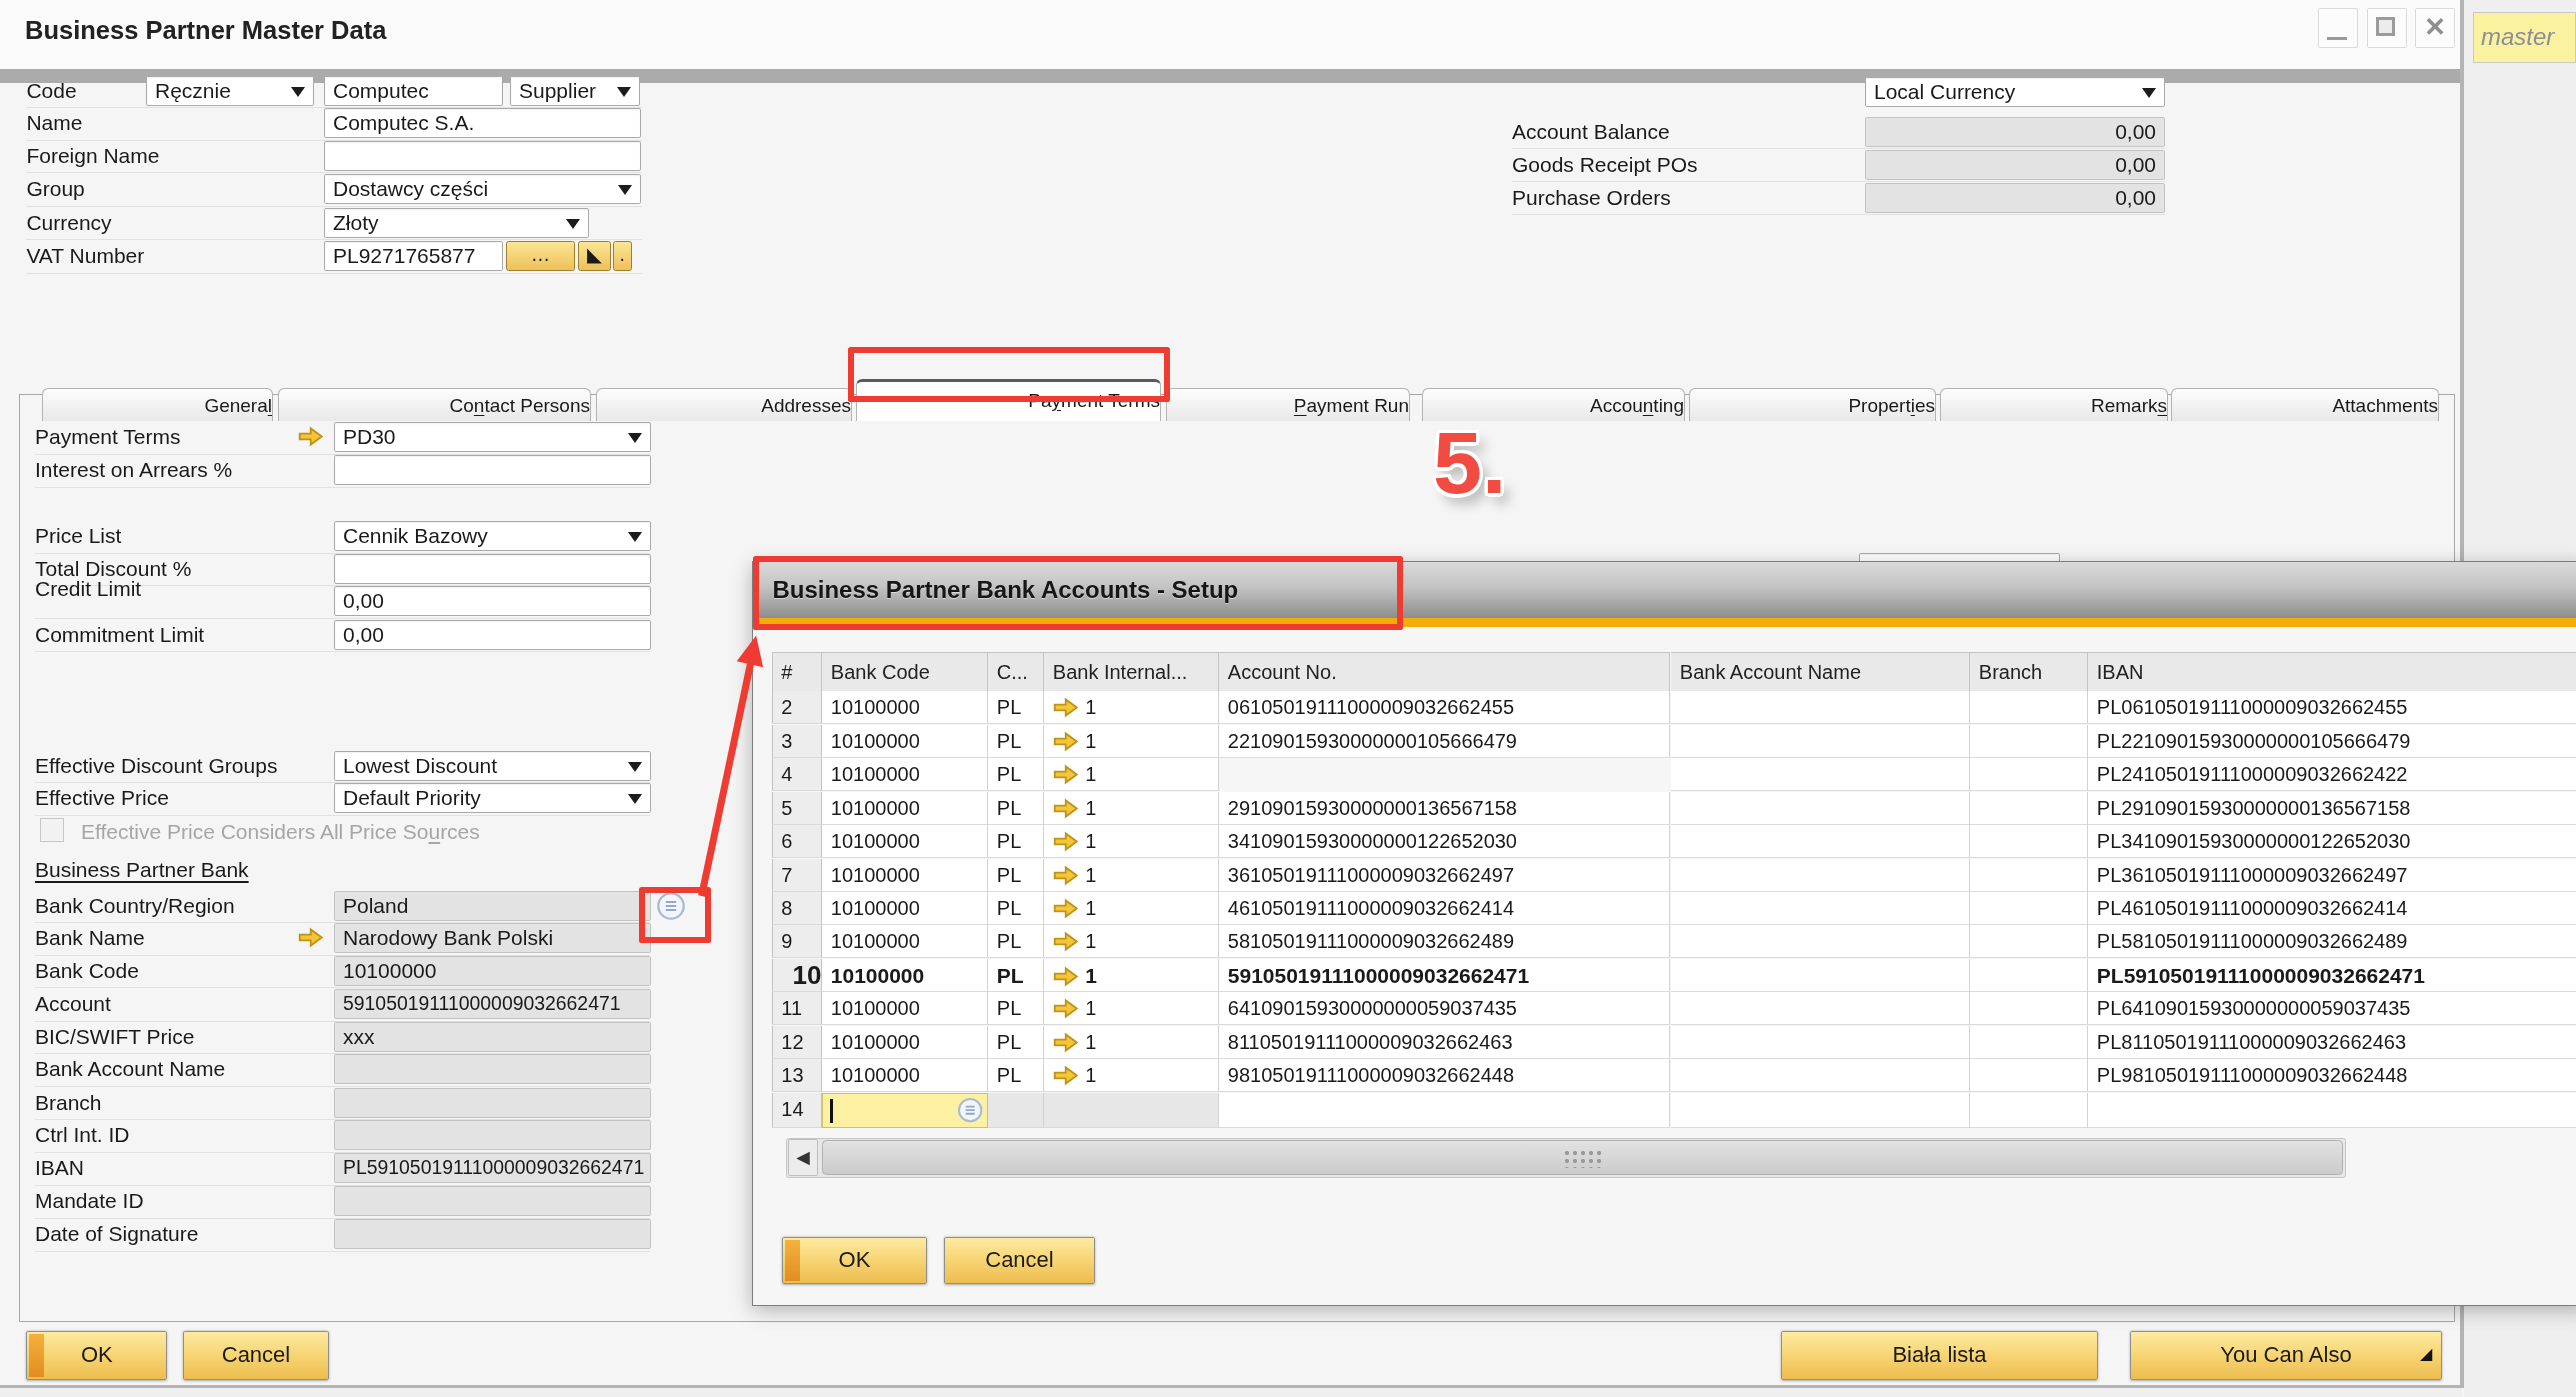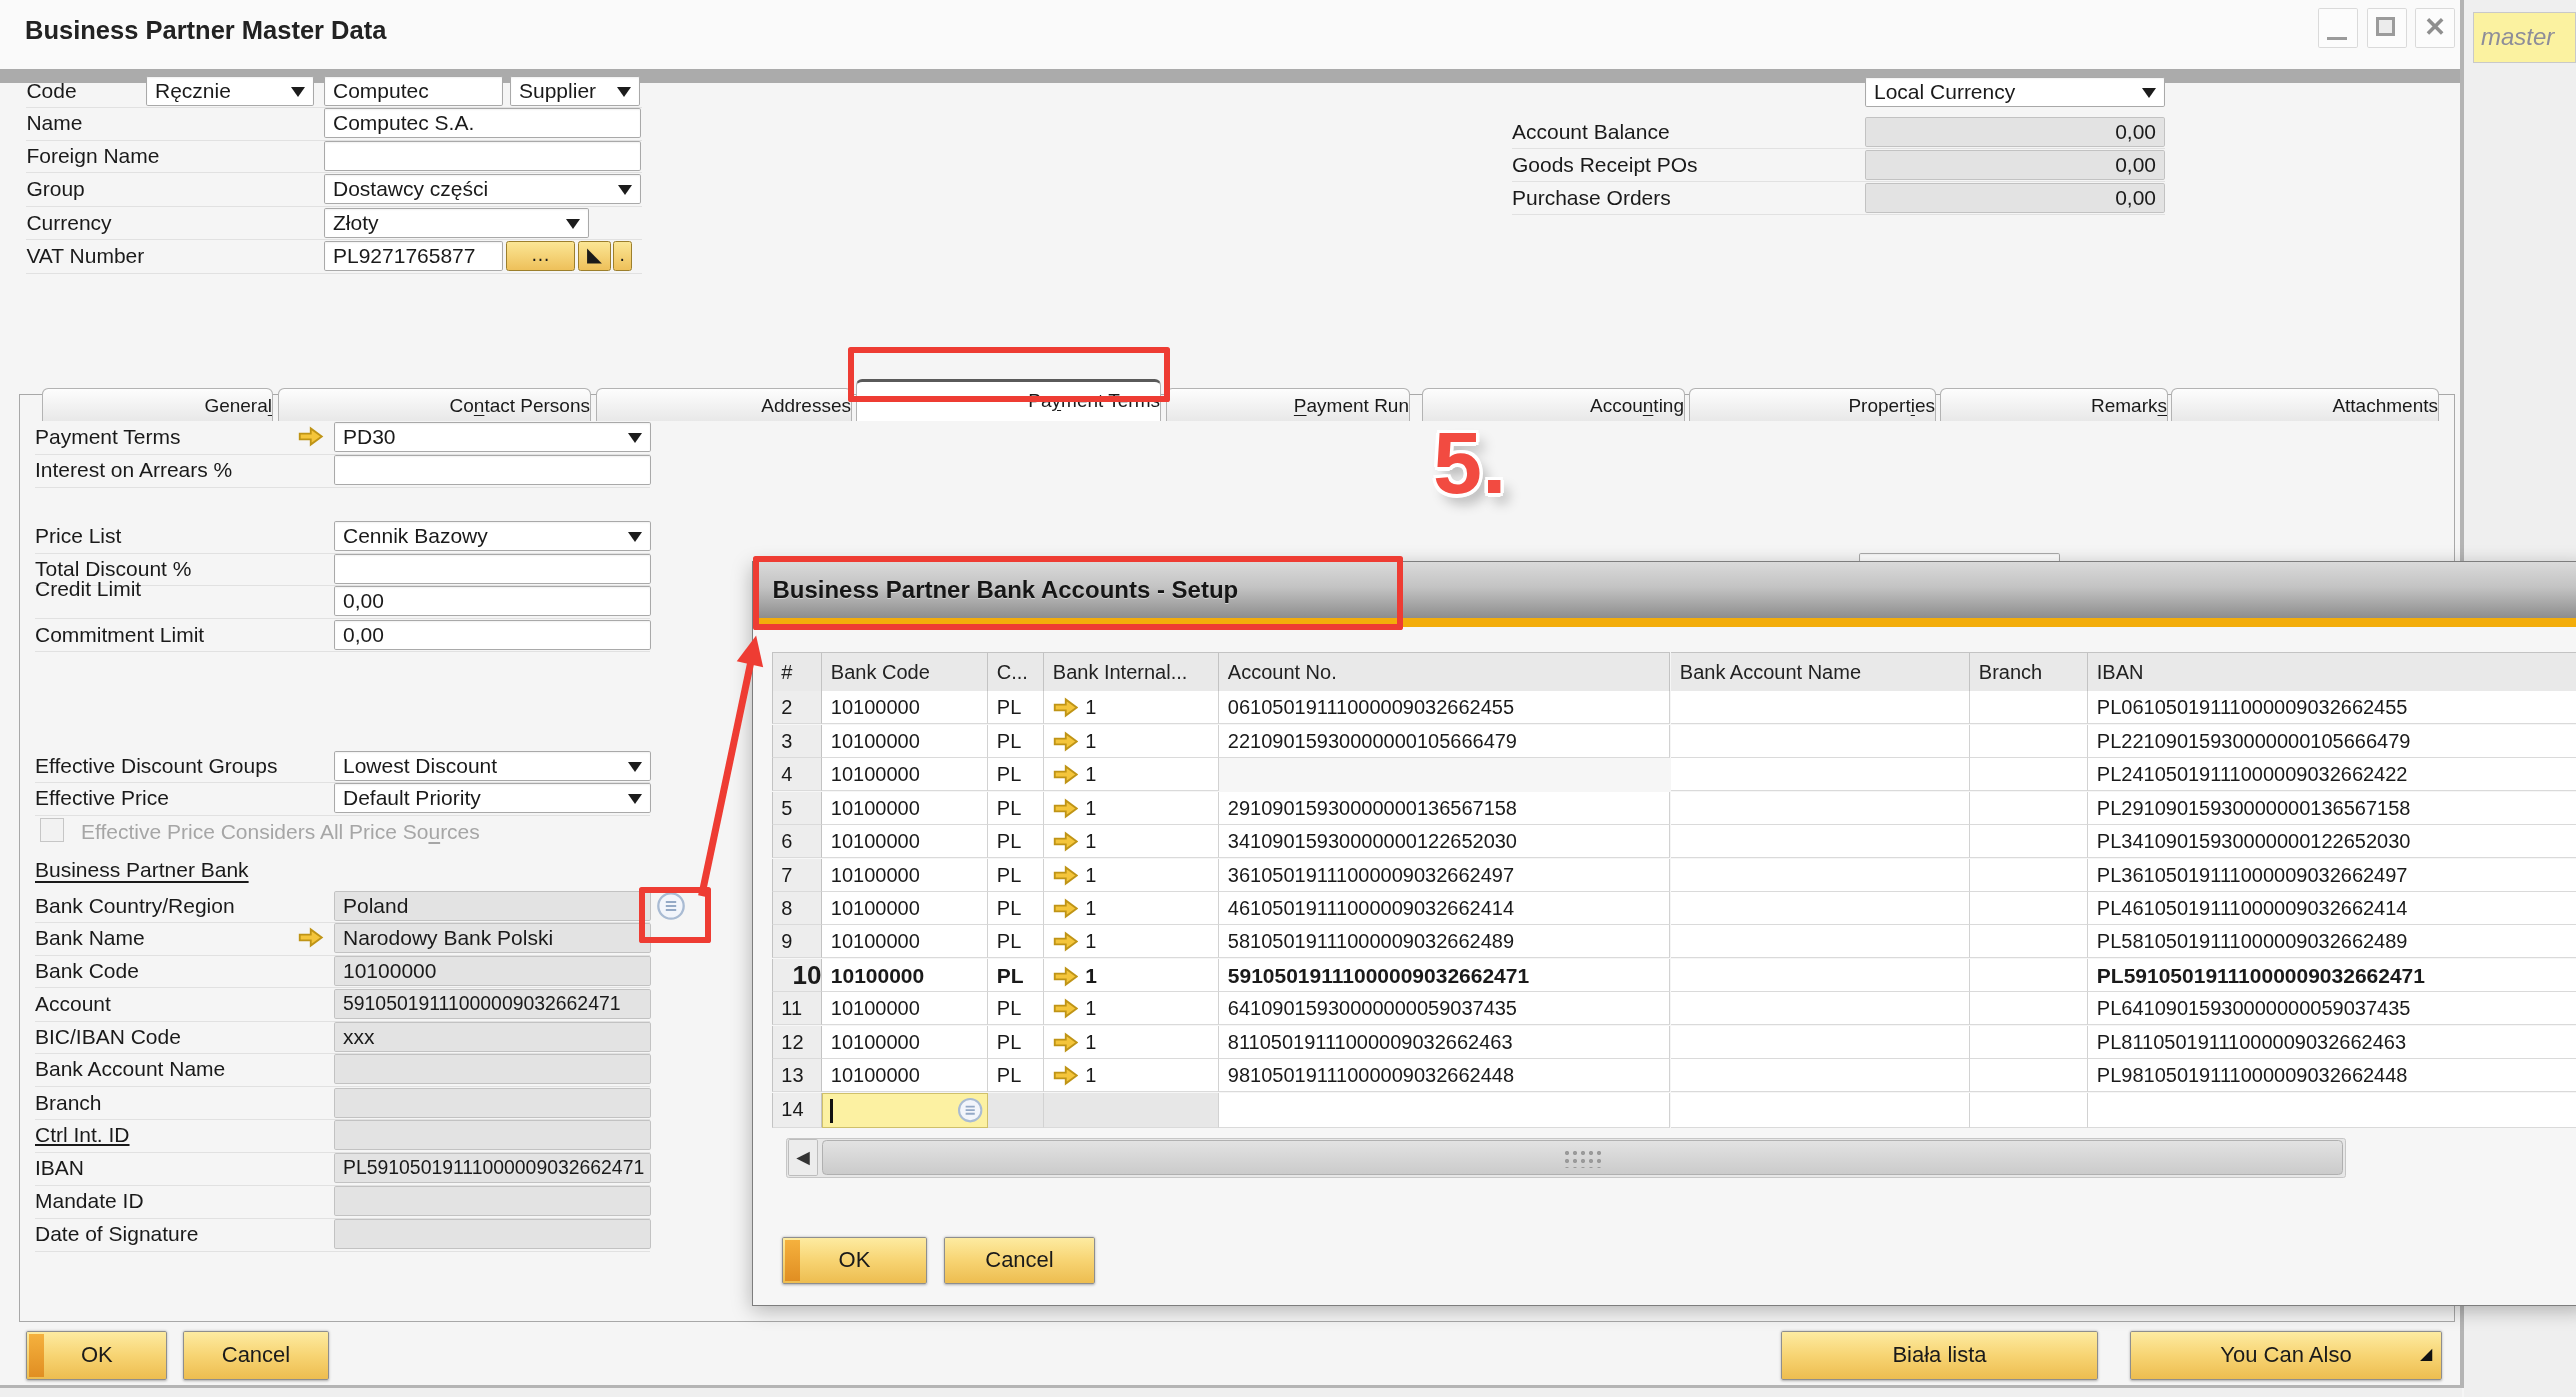--- a/index.html
+++ b/index.html
@@ -348,30 +348,30 @@
     <div style="position: absolute; left: 298px; top: 927px;"><svg viewBox="0 0 22 18" width="25.5" height="21">
         <path d="M1.5 6.5 H11 V2 L20.5 9 L11 16 V11.5 H1.5 Z" fill="#f4c53b" stroke="#bf9416" stroke-width="1.6"></path>
       </svg></div>
     <div class="sep" style="position: absolute; left: 35px; top: 955px; width: 615px; height: 0.9px;"></div>
     <div class="lbl" style="position: absolute; left: 35px; top: 956px; height: 30px;">Bank Code</div>
     <div class="box gray" style="position: absolute; left: 334px; top: 956px; width: 317px; height: 30px;">10100000</div>
     <div class="sep" style="position: absolute; left: 35px; top: 987px; width: 615px; height: 0.9px;"></div>
     <div class="lbl" style="position: absolute; left: 35px; top: 989px; height: 30px;">Account</div>
     <div class="box gray" style="position: absolute; left: 334px; top: 989px; width: 317px; height: 30px; font-size: 19.4px;">59105019111000009032662471</div>
     <div class="sep" style="position: absolute; left: 35px; top: 1021px; width: 615px; height: 0.9px;"></div>
-    <div class="lbl" style="position: absolute; left: 35px; top: 1022px; height: 30px;">BIC/IBAN Code</div>
+    <div class="lbl" style="position: absolute; left: 35px; top: 1022px; height: 30px;">BIC/SWIFT Price</div>
     <div class="box gray" style="position: absolute; left: 334px; top: 1022px; width: 317px; height: 30px;">xxx</div>
     <div class="sep" style="position: absolute; left: 35px; top: 1053px; width: 615px; height: 0.9px;"></div>
     <div class="lbl" style="position: absolute; left: 35px; top: 1054px; height: 30px;">Bank Account Name</div>
     <div class="box gray" style="position: absolute; left: 334px; top: 1054px; width: 317px; height: 30px;"></div>
     <div class="sep" style="position: absolute; left: 35px; top: 1086px; width: 615px; height: 0.9px;"></div>
     <div class="lbl" style="position: absolute; left: 35px; top: 1088px; height: 30px;">Branch</div>
     <div class="box gray" style="position: absolute; left: 334px; top: 1088px; width: 317px; height: 30px;"></div>
     <div class="sep" style="position: absolute; left: 35px; top: 1119px; width: 615px; height: 0.9px;"></div>
-    <div class="lbl" style="position: absolute; left: 35px; top: 1120px; height: 30px; text-decoration: underline;">Ctrl Int. ID</div>
+    <div class="lbl" style="position: absolute; left: 35px; top: 1120px; height: 30px;">Ctrl Int. ID</div>
     <div class="box gray" style="position: absolute; left: 334px; top: 1120px; width: 317px; height: 30px;"></div>
     <div class="sep" style="position: absolute; left: 35px; top: 1152px; width: 615px; height: 0.9px;"></div>
     <div class="lbl" style="position: absolute; left: 35px; top: 1153px; height: 30px;">IBAN</div>
     <div class="box gray" style="position: absolute; left: 334px; top: 1153px; width: 317px; height: 30px; font-size: 19.4px;">PL59105019111000009032662471</div>
     <div class="sep" style="position: absolute; left: 35px; top: 1185px; width: 615px; height: 0.9px;"></div>
     <div class="lbl" style="position: absolute; left: 35px; top: 1186px; height: 30px;">Mandate ID</div>
     <div class="box gray" style="position: absolute; left: 334px; top: 1186px; width: 317px; height: 30px;"></div>
     <div class="sep" style="position: absolute; left: 35px; top: 1218px; width: 615px; height: 0.9px;"></div>
     <div class="lbl" style="position: absolute; left: 35px; top: 1219px; height: 30px;">Date of Signature</div>
     <div class="box gray" style="position: absolute; left: 334px; top: 1219px; width: 317px; height: 30px;"></div>

